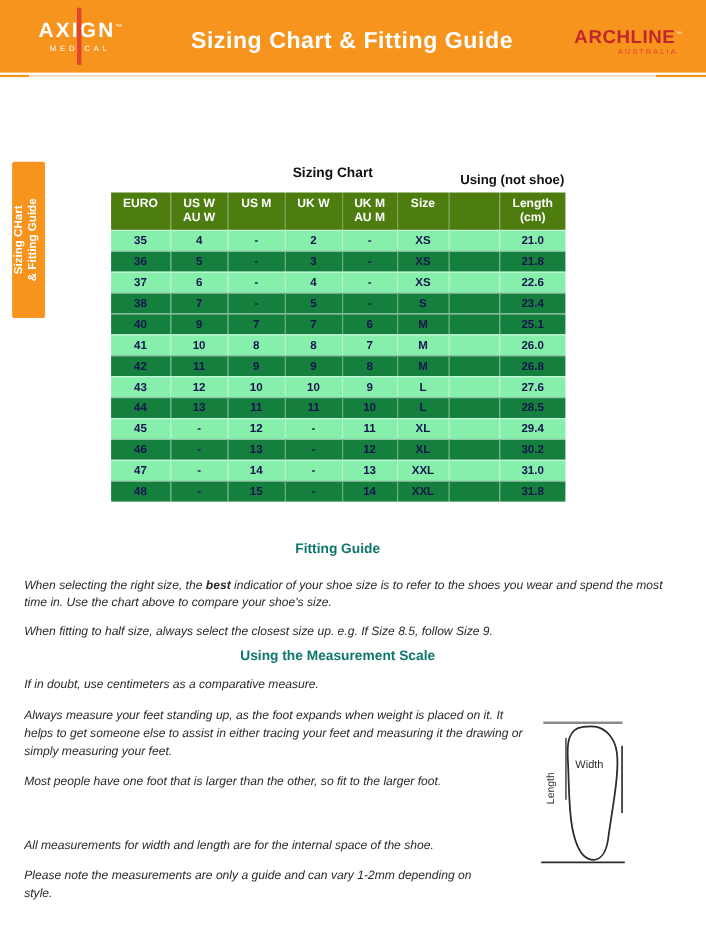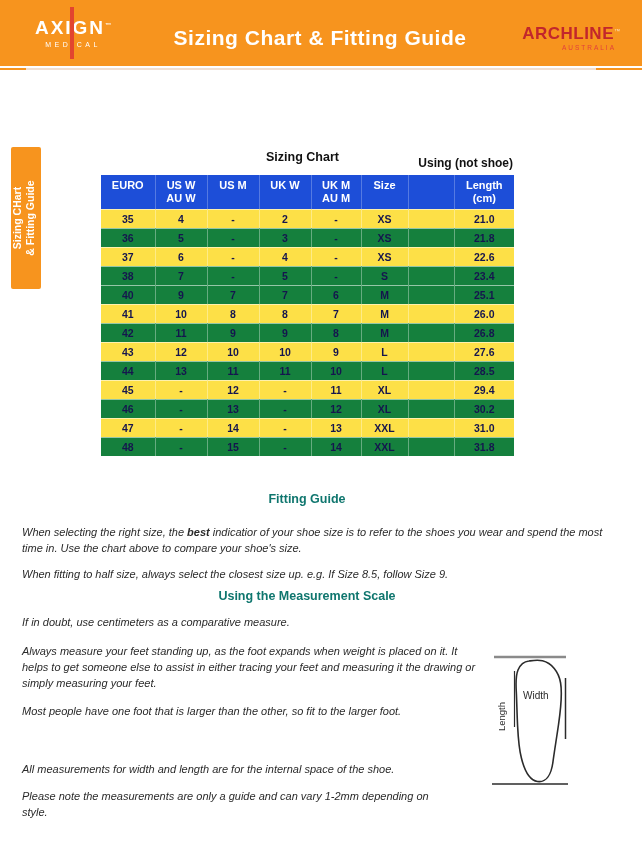--- a/index.html
+++ b/index.html
@@ -43,31 +43,31 @@
   }
 
   
   .chart-title { position:absolute; left:96px; top:150px; width:413px; text-align:center;
     font-size:12.5px; font-weight:bold; color:#111; }
   .foot-note { position:absolute; right:129px; top:156px; font-size:12px; font-weight:bold; color:#111; }
 
   table.sizing { position:absolute; left:101px; top:175px; width:413px;
     border-collapse:collapse; table-layout:fixed; }
   table.sizing th {
-    background:#1d4ed8; color:#ffffff; font-size:11px; font-weight:bold;
+    background:#4d7c0f; color:#ffffff; font-size:11px; font-weight:bold;
     vertical-align:top; padding-top:4px; line-height:13px; height:34px;
     border-right:1px solid rgba(255,255,255,0.25); text-align:center;
   }
   table.sizing th:last-child, table.sizing td:last-child { border-right:none; }
   table.sizing td {
     height:19px; text-align:center; font-size:10.5px; font-weight:bold; color:#15154e;
     border-right:1px solid rgba(255,255,255,0.35);
     border-top:1px solid rgba(255,255,255,0.55);
   }
-  table.sizing tr.row-odd  td { background:#fde047; }
+  table.sizing tr.row-odd  td { background:#86efac; }
   table.sizing tr.row-even td { background:#15803d; }
 
   
   .h-center { position:absolute; left:0; width:614px; text-align:center;
     font-size:12.5px; font-weight:bold; color:#0f766e; }
   .para { position:absolute; left:22px; font-size:11px; line-height:16px; color:#2a2a2a;font-style:italic; }
   #p-fit1 { top:524px; width:604px; }
   #p-fit2 { top:566px; width:604px; }
   #h-fitting { top:492px; }
   #h-measure { top:589px; }

